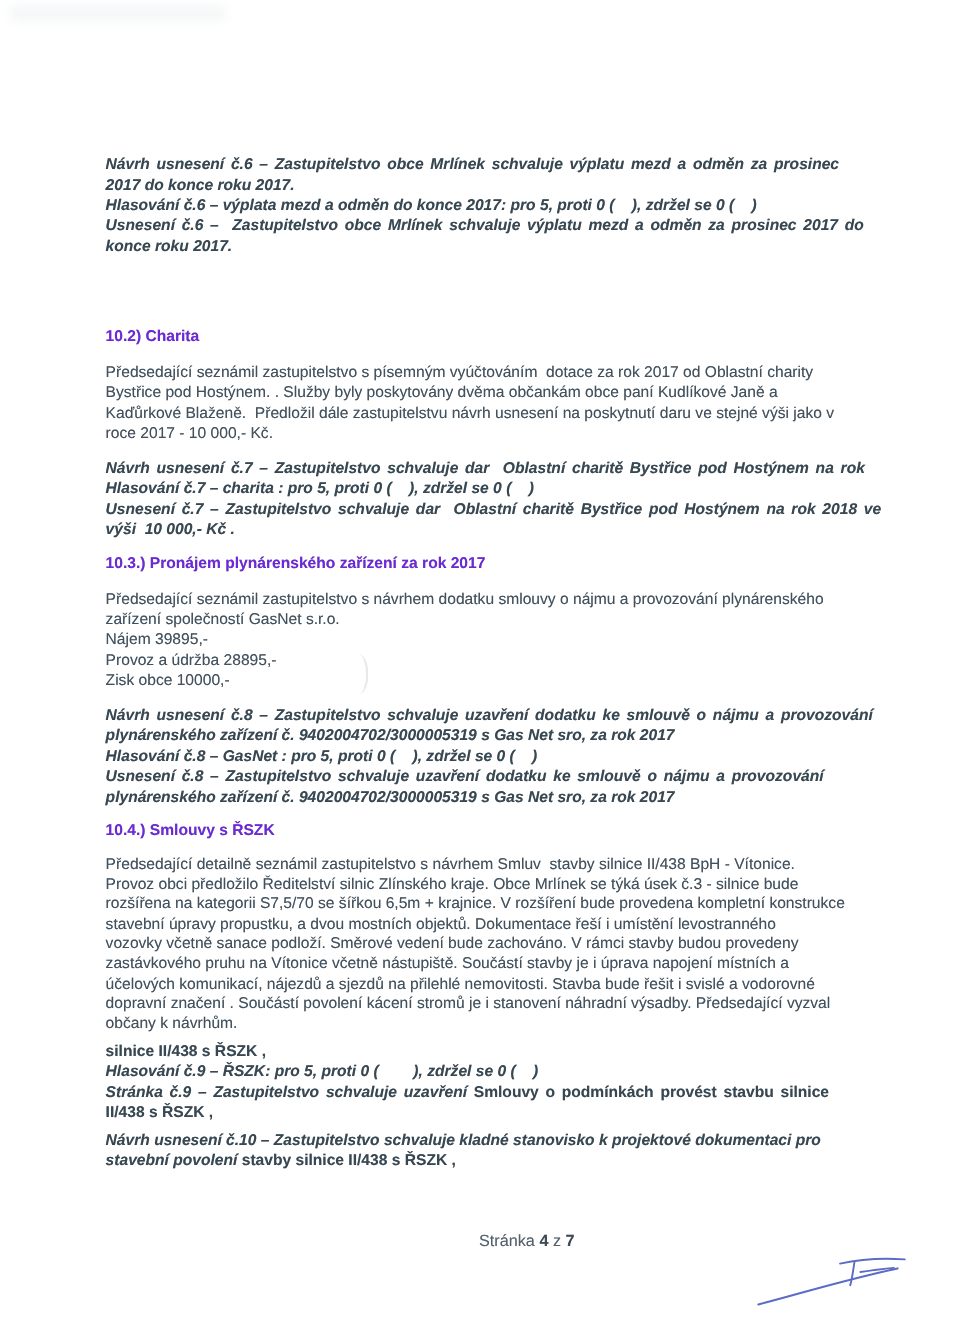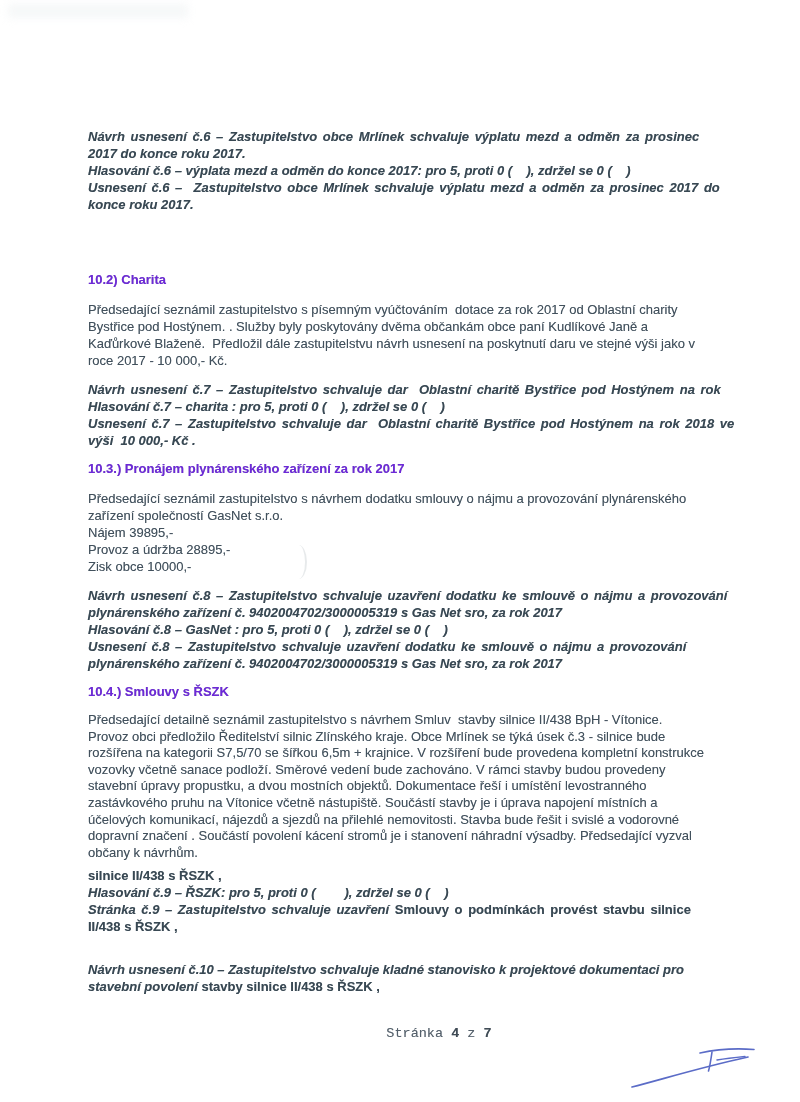--- a/index.html
+++ b/index.html
@@ -35,28 +35,27 @@
   [data-name="block-heading-10-2"]{margin-top:58px;}
   [data-name="block-para-charita"]{margin-top:13px;}
   [data-name="block-resolution-7"]{margin-top:12px;}
   [data-name="block-heading-10-3"]{margin-top:11px;}
   [data-name="block-para-gasnet"]{margin-top:13px;}
   [data-name="block-resolution-8"]{margin-top:12px;}
   [data-name="block-heading-10-4"]{margin-top:11px;}
   [data-name="block-para-rszk"]{margin-top:12px;}
   [data-name="block-para-rszk"] .line{height:16.6px;line-height:16.6px;}
   [data-name="block-resolution-9"]{margin-top:6px;}
-  [data-name="block-resolution-10"]{margin-top:26px;}
+  [data-name="block-resolution-10"]{margin-top:6px;}
 
   .footer{
     position:absolute;left:0;top:1026px;width:800px;
     text-align:center;padding-left:78px;box-sizing:border-box;
     color:#54606b;font-size:13.5px;white-space:pre;
     text-shadow:0 0 .5px rgba(84,96,107,.4);
-    font-family:Liberation Mono, monospace;
   }
   .footer b{color:#3f4b55;}
   .signature{position:absolute;left:608px;top:1040px;}
 </style>
 </head>
 <body>
 
 <div class="smudge" data-name="scan-smudge"></div>
 <div class="artifact" data-name="scan-artifact"></div>
 
@@ -94,22 +93,22 @@
       <div class="line" data-name="text-line"><span class="s-bi">plynárenského zařízení č. 9402004702/3000005319 s Gas Net sro, za rok 2017</span></div>
       <div class="line" data-name="text-line"><span class="s-bi">Hlasování č.8 – GasNet : pro 5, proti 0 (&nbsp;&nbsp;&nbsp;&nbsp;), zdržel se 0 (&nbsp;&nbsp;&nbsp;&nbsp;)</span></div>
       <div class="line just" data-name="text-line"><span class="s-bi">Usnesení č.8 – Zastupitelstvo schvaluje uzavření dodatku ke smlouvě o nájmu a provozování</span></div>
       <div class="line" data-name="text-line"><span class="s-bi">plynárenského zařízení č. 9402004702/3000005319 s Gas Net sro, za rok 2017</span></div>
     </div>
     <div data-name="block-heading-10-4" class="block heading">10.4.) Smlouvy s ŘSZK</div>
     <div data-name="block-para-rszk" class="block para">
       <div class="line" data-name="text-line"><span class="s-r">Předsedající detailně seznámil zastupitelstvo s návrhem Smluv&nbsp; stavby silnice II/438 BpH - Vítonice.</span></div>
       <div class="line" data-name="text-line"><span class="s-r">Provoz obci předložilo Ředitelství silnic Zlínského kraje. Obce Mrlínek se týká úsek č.3 - silnice bude</span></div>
       <div class="line" data-name="text-line"><span class="s-r">rozšířena na kategorii S7,5/70 se šířkou 6,5m + krajnice. V rozšíření bude provedena kompletní konstrukce</span></div>
+      <div class="line" data-name="text-line"><span class="s-r">stavební úpravy propustku, a dvou mostních objektů. Dokumentace řeší i umístění levostranného</span></div>
       <div class="line" data-name="text-line"><span class="s-r">vozovky včetně sanace podloží. Směrové vedení bude zachováno. V rámci stavby budou provedeny</span></div>
-      <div class="line" data-name="text-line"><span class="s-r">stavební úpravy propustku, a dvou mostních objektů. Dokumentace řeší i umístění levostranného</span></div>
       <div class="line" data-name="text-line"><span class="s-r">zastávkového pruhu na Vítonice včetně nástupiště. Součástí stavby je i úprava napojení místních a</span></div>
       <div class="line" data-name="text-line"><span class="s-r">účelových komunikací, nájezdů a sjezdů na přilehlé nemovitosti. Stavba bude řešit i svislé a vodorovné</span></div>
       <div class="line" data-name="text-line"><span class="s-r">dopravní značení . Součástí povolení kácení stromů je i stanovení náhradní výsadby. Předsedající vyzval</span></div>
       <div class="line" data-name="text-line"><span class="s-r">občany k návrhům.</span></div>
     </div>
     <div data-name="block-resolution-9" class="block resolution">
       <div class="line" data-name="text-line"><span class="s-b">silnice II/438 s ŘSZK ,</span></div>
       <div class="line" data-name="text-line"><span class="s-bi">Hlasování č.9 – ŘSZK: pro 5, proti 0 (&nbsp;&nbsp;&nbsp;&nbsp;&nbsp;&nbsp;&nbsp;&nbsp;), zdržel se 0 (&nbsp;&nbsp;&nbsp;&nbsp;)</span></div>
       <div class="line just" data-name="text-line"><span class="s-bi">Stránka č.9 – Zastupitelstvo schvaluje uzavření </span><span class="s-b">Smlouvy o podmínkách provést stavbu silnice</span></div>
       <div class="line" data-name="text-line"><span class="s-b">II/438 s ŘSZK ,</span></div>

